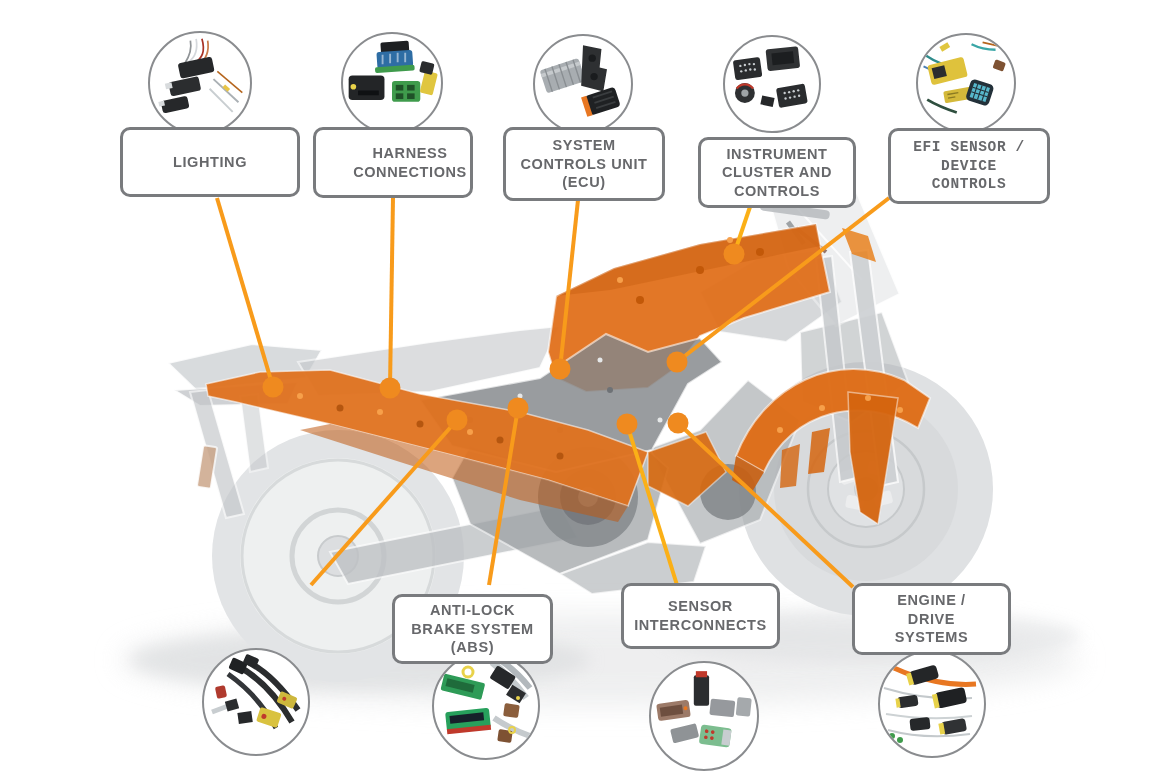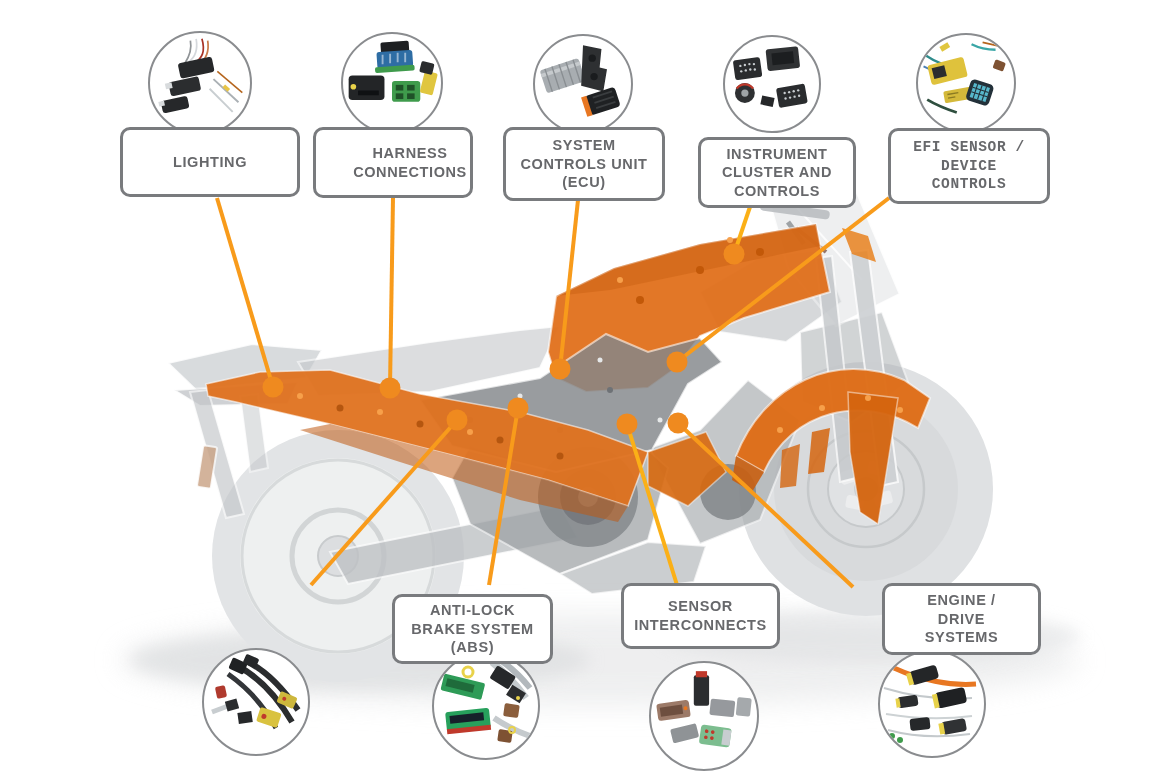--- a/index.html
+++ b/index.html
@@ -308,21 +308,21 @@
 
   <div class="callout-box" style="left:392px;top:583px;width:161px;height:70px;margin-top:11px;">
     <div class="callout-line">ANTI-LOCK</div>
     <div class="callout-line">BRAKE SYSTEM</div>
     <div class="callout-line">(ABS)</div>
   </div>
   <div class="callout-box" style="left:621px;top:583px;width:159px;height:66px;align-items:center;">
     <div class="callout-line">SENSOR</div>
     <div class="callout-line">INTERCONNECTS</div>
   </div>
-  <div class="callout-box" style="left:852px;top:583px;width:159px;height:72px;margin-left:30px;">
+  <div class="callout-box" style="left:852px;top:583px;width:159px;height:72px;">
     <div class="callout-line">ENGINE /</div>
     <div class="callout-line">DRIVE</div>
     <div class="callout-line">SYSTEMS</div>
   </div>
 
   <div class="photo-circle" style="left:202px;top:648px;width:108px;height:108px;">
     <svg viewBox="0 0 104 104">
       <path d="M34 16 C56 28 74 48 88 72" stroke="#2B2D2F" stroke-width="6" fill="none"></path>
       <path d="M44 12 C64 22 80 40 94 60" stroke="#2B2D2F" stroke-width="6" fill="none"></path>
       <path d="M24 24 C44 38 60 56 72 78" stroke="#333639" stroke-width="5" fill="none"></path>

